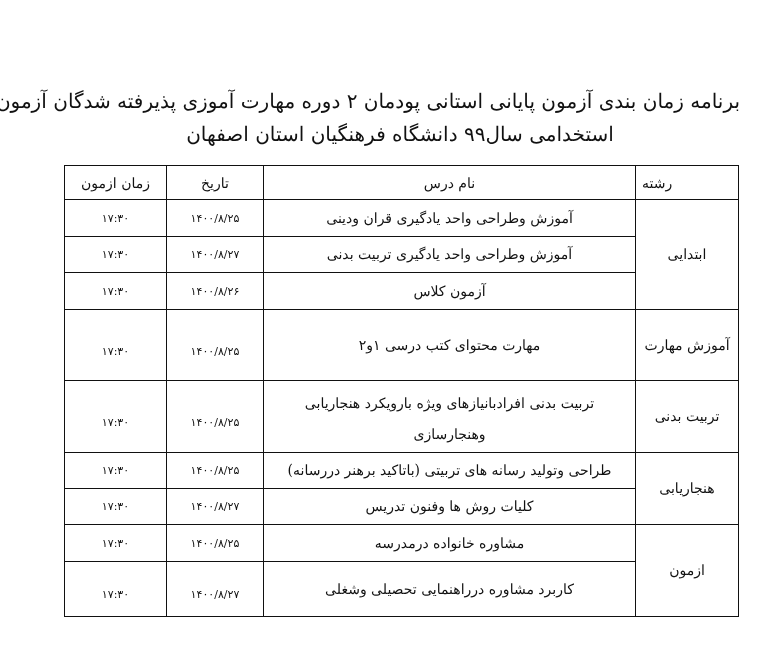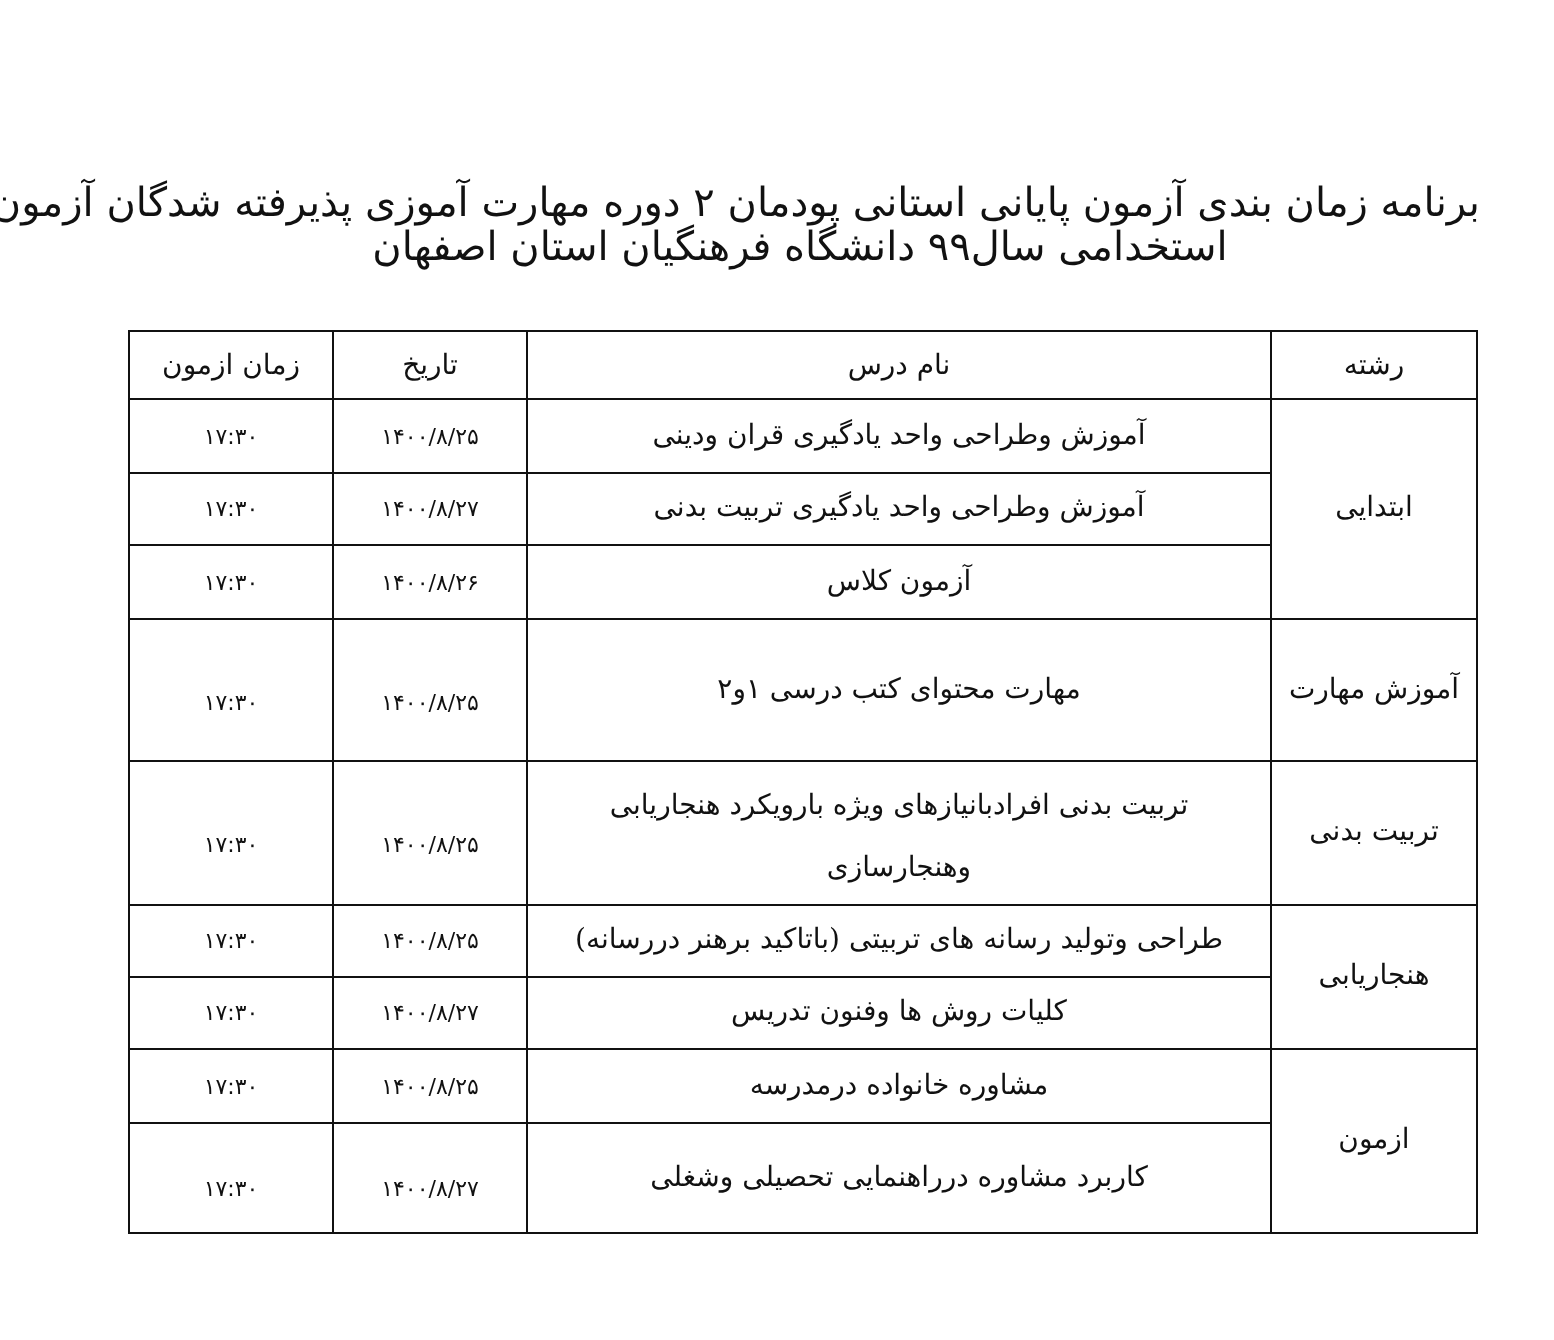--- a/index.html
+++ b/index.html
@@ -16,21 +16,21 @@
       position: absolute;
       left: 60px;
       width: 680px;
       text-align: center;
       direction: rtl;
       font-size: 20px;
       line-height: 20px;
       white-space: nowrap;
     }
     .title.l1 { top: 91px; }
-    .title.l2 { top: 113px; }
+    .title.l2 { top: 124px; }
 
     table.schedule {
       position: absolute;
       left: 64px;
       top: 165px;
       width: 674px;
       border-collapse: collapse;
       direction: rtl;
       table-layout: fixed;
       font-size: 14px;
@@ -98,21 +98,21 @@
 
 <table class="schedule">
   <colgroup>
     <col class="c-field">
       <col class="c-course">
       <col class="c-date">
       <col class="c-time">
   </colgroup>
   <tbody>
       <tr class="head">
-    <th style="text-align:center">رشته</th>
+    <th style="text-align:left">رشته</th>
     <th>نام درس</th>
     <th>تاریخ</th>
     <th>زمان ازمون</th>
   </tr>
 
   <tr class="r37">
     <td class="field" rowspan="3">ابتدایی</td>
     <td class="course">آموزش وطراحی واحد یادگیری قران ودینی</td>
     <td class="num">۱۴۰۰/۸/۲۵</td>
     <td class="num">۱۷:۳۰</td>

